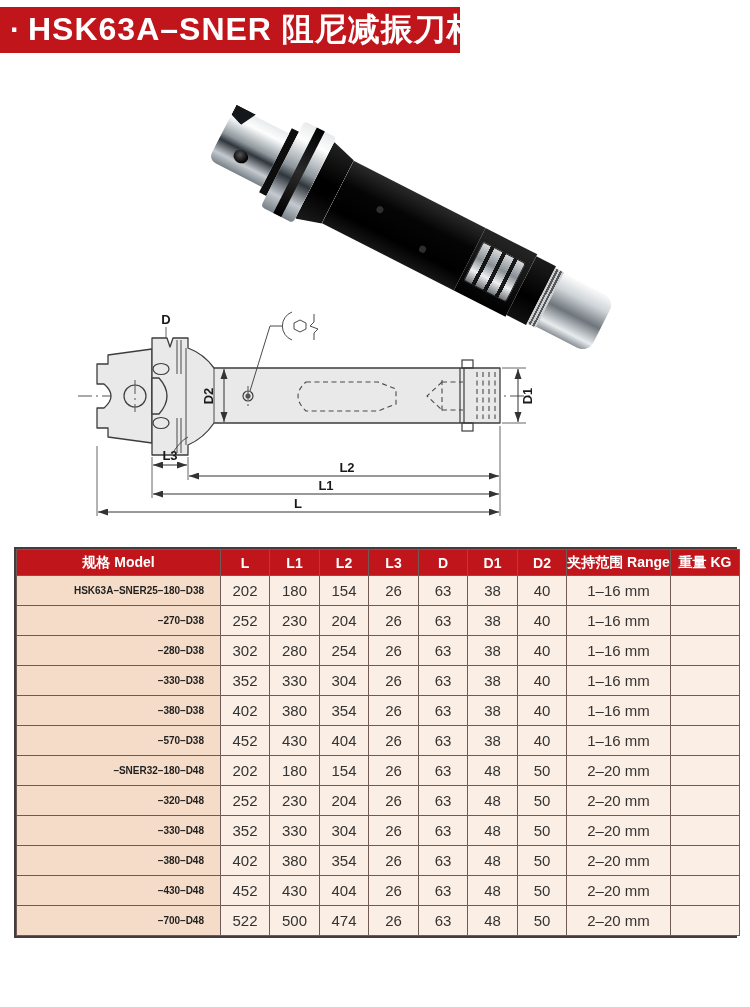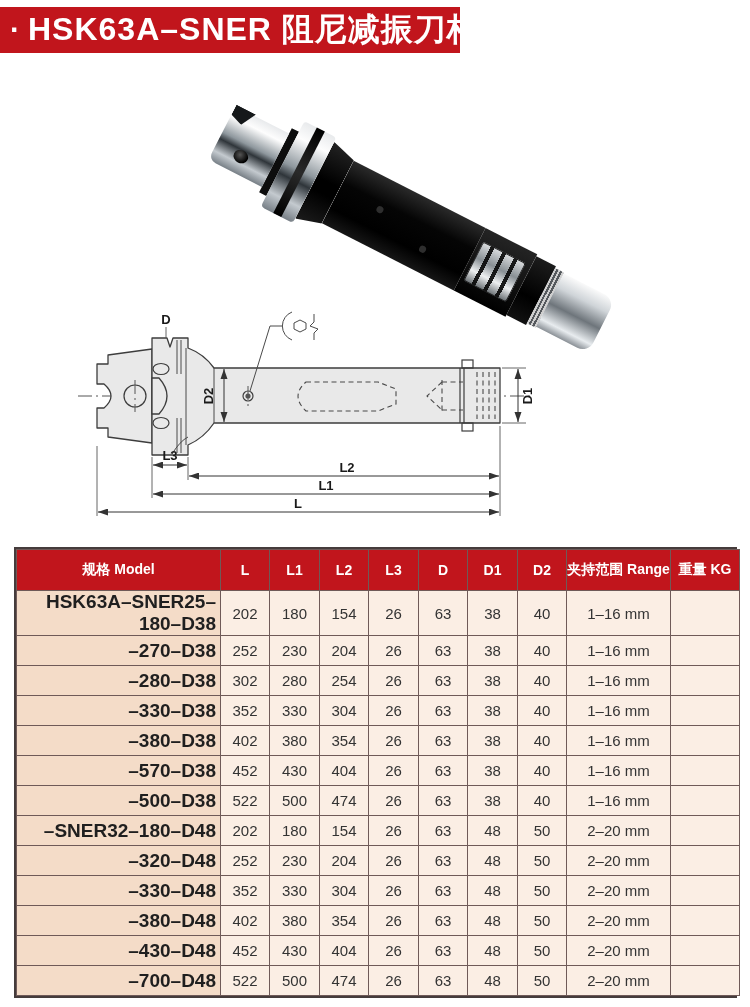--- a/index.html
+++ b/index.html
@@ -55,26 +55,26 @@
   .thin{fill:none;stroke:#4a4a4a;stroke-width:1;}
   .dashl{fill:none;stroke:#4a4a4a;stroke-width:1.1;stroke-dasharray:5 3.5;}
   .cdash{fill:none;stroke:#555;stroke-width:1;stroke-dasharray:14 4 2 4;}
   .dim{fill:none;stroke:#333;stroke-width:1;}
   .ext{fill:none;stroke:#555;stroke-width:.9;}
   .dimtext{font:700 13px "Liberation Sans","DejaVu Sans",sans-serif;fill:#1a1a1a;}
 
   
   .tablewrap{position:absolute;left:14px;top:547px;width:723px;border:2px solid var(--outer);}
   table{width:100%;border-collapse:collapse;table-layout:fixed;}
-  th{background:var(--red);color:#fff;font-size:14px;font-weight:700;height:41px;
+  th{background:var(--red);color:#fff;font-size:14px;font-weight:700;height:26px;
     border:1px solid var(--border);}
   td{background:var(--cell);color:var(--ink);font-size:15px;height:30px;
     border:1px solid var(--border);text-align:center;}
-  td.model{background:var(--col1);font-weight:700;font-size:19px;color:#1f1f1f;
-    text-align:right;padding-right:4px;}
+  td.model{background:var(--col1);font-weight:700;font-size:10px;color:#1f1f1f;
+    text-align:right;padding-right:16px;}
 </style>
 </head>
 <body>
 
 <div class="sheet">
 
   <div class="banner">
     <span class="bullet">·</span>
     <h1>HSK63A–SNER 阻尼减振刀杆</h1>
   </div>
@@ -280,32 +280,20 @@
             <td>430</td>
             <td>404</td>
             <td>26</td>
             <td>63</td>
             <td>38</td>
             <td>40</td>
             <td>1–16 mm</td>
             <td></td>
           </tr>
           <tr>
-            <td class="model">–500–D38</td>
-            <td>522</td>
-            <td>500</td>
-            <td>474</td>
-            <td>26</td>
-            <td>63</td>
-            <td>38</td>
-            <td>40</td>
-            <td>1–16 mm</td>
-            <td></td>
-          </tr>
-          <tr>
             <td class="model">–SNER32–180–D48</td>
             <td>202</td>
             <td>180</td>
             <td>154</td>
             <td>26</td>
             <td>63</td>
             <td>48</td>
             <td>50</td>
             <td>2–20 mm</td>
             <td></td>

